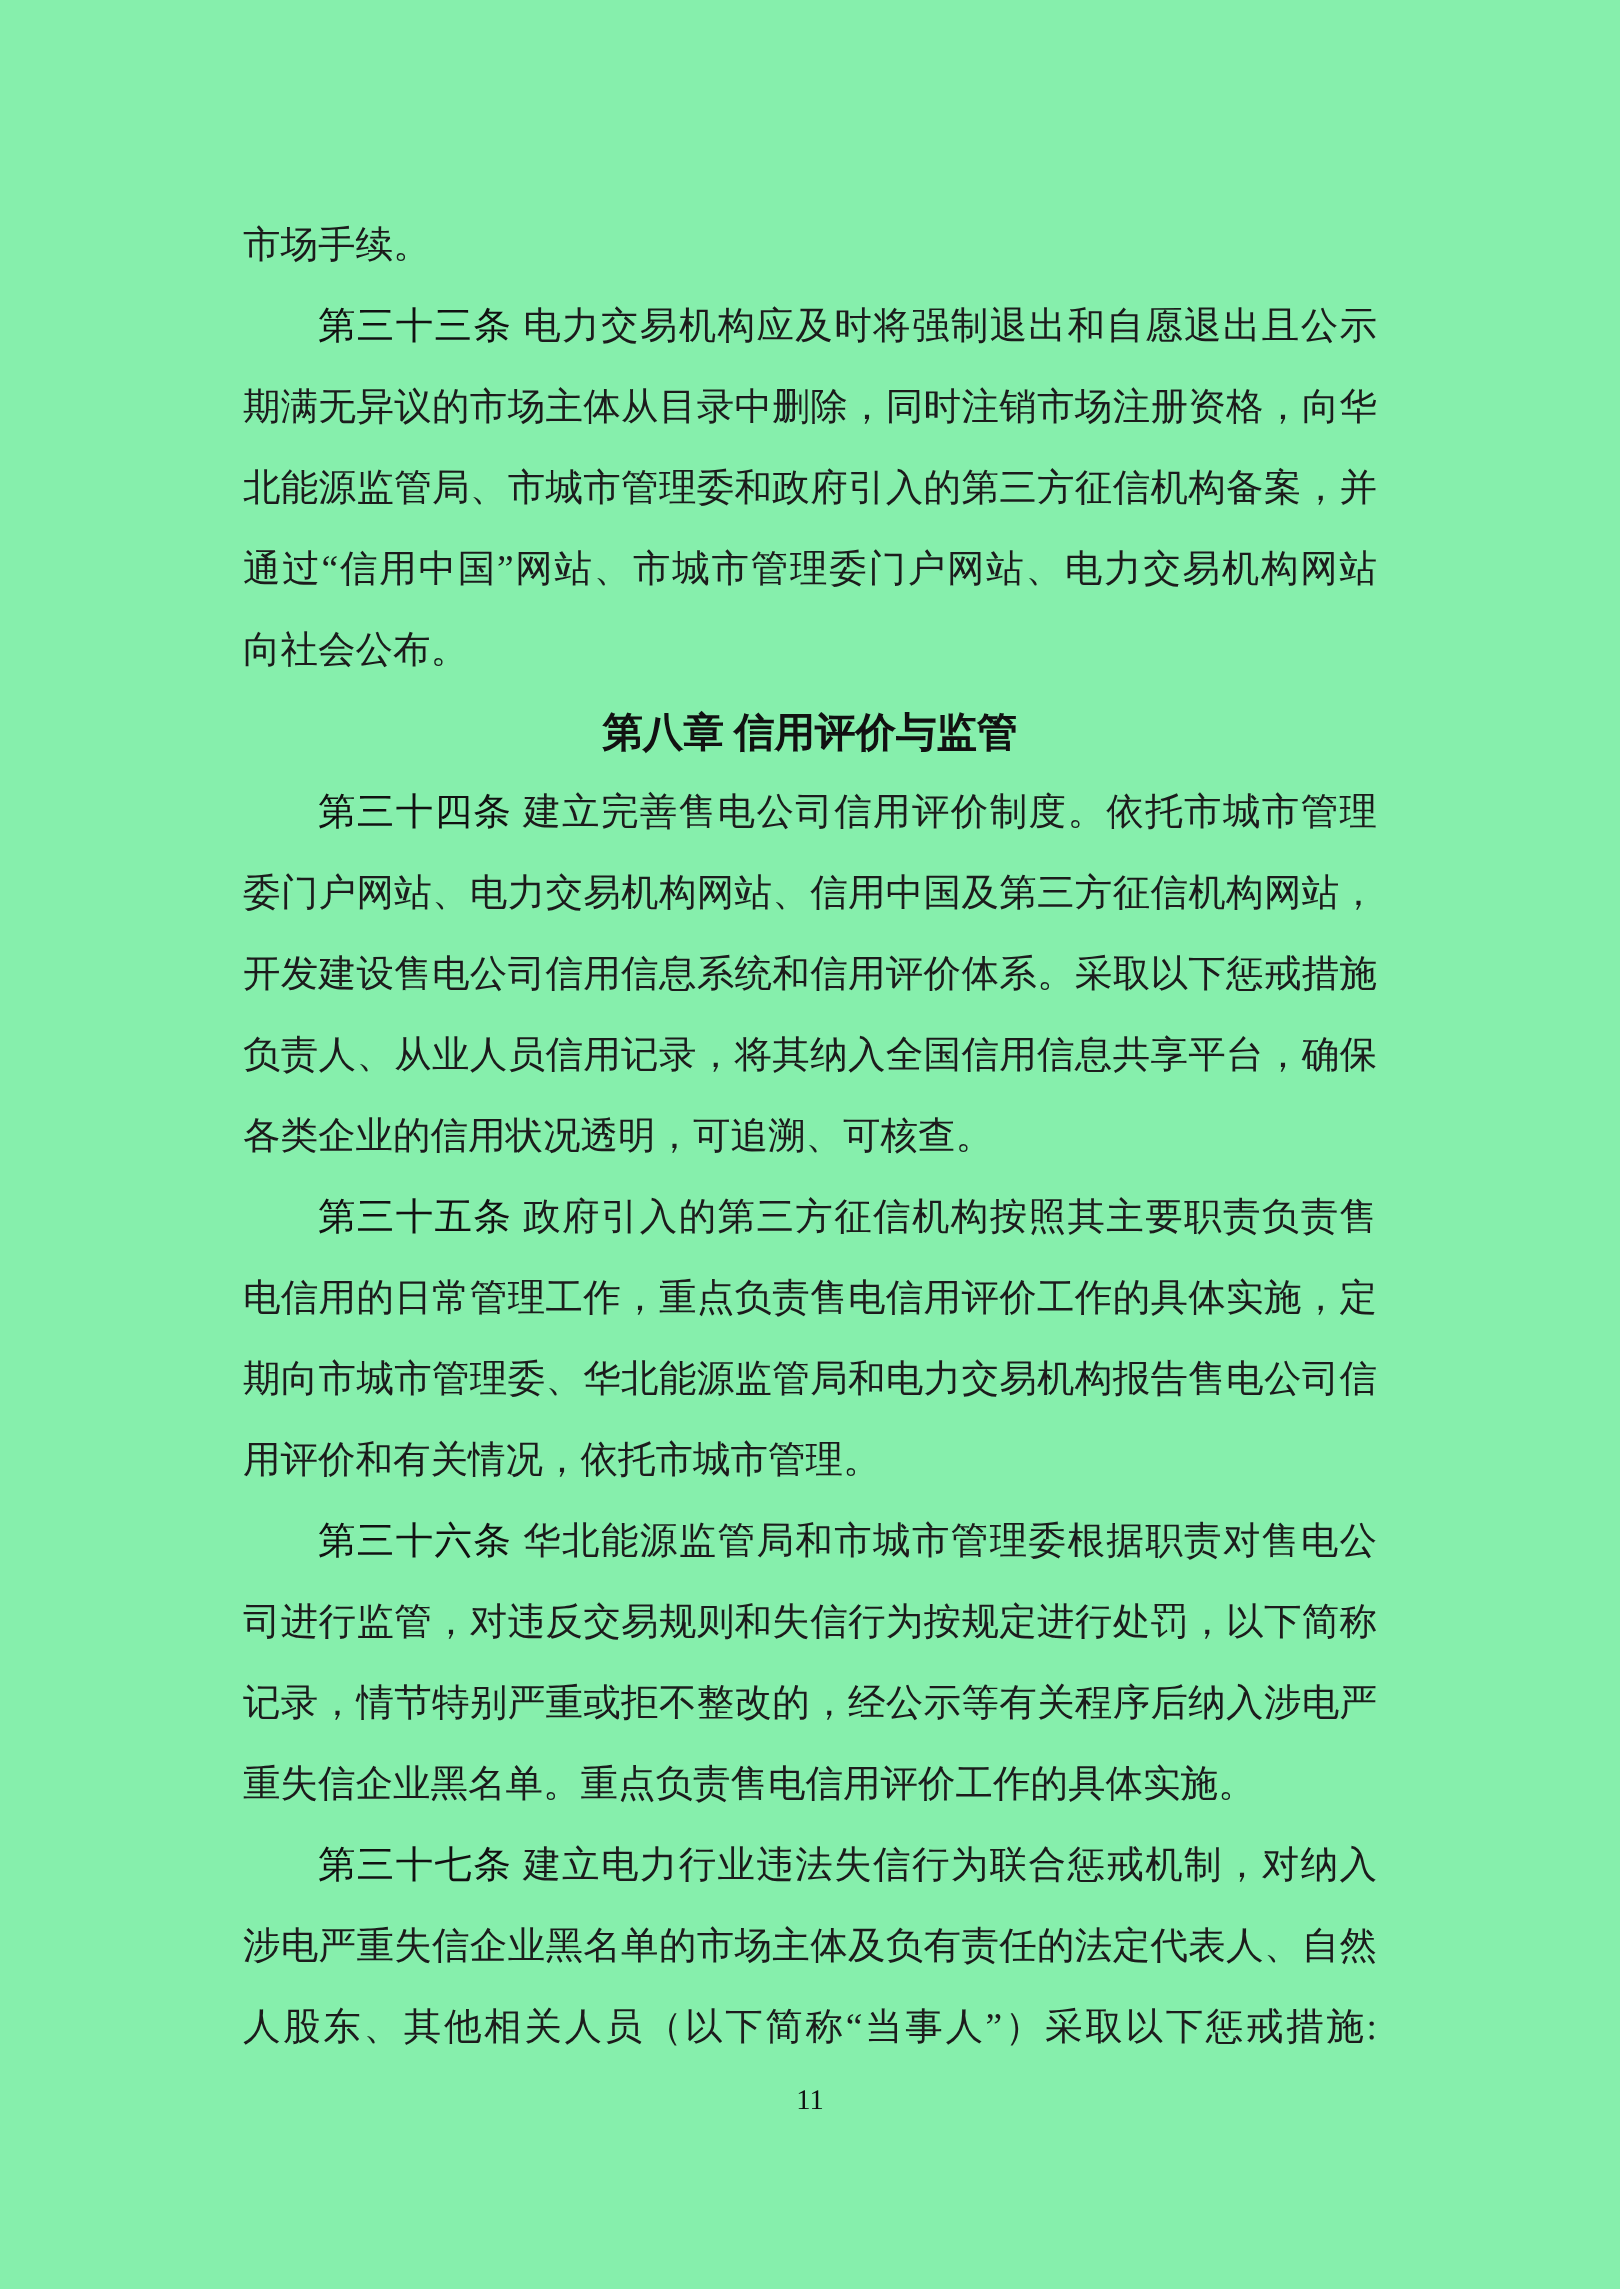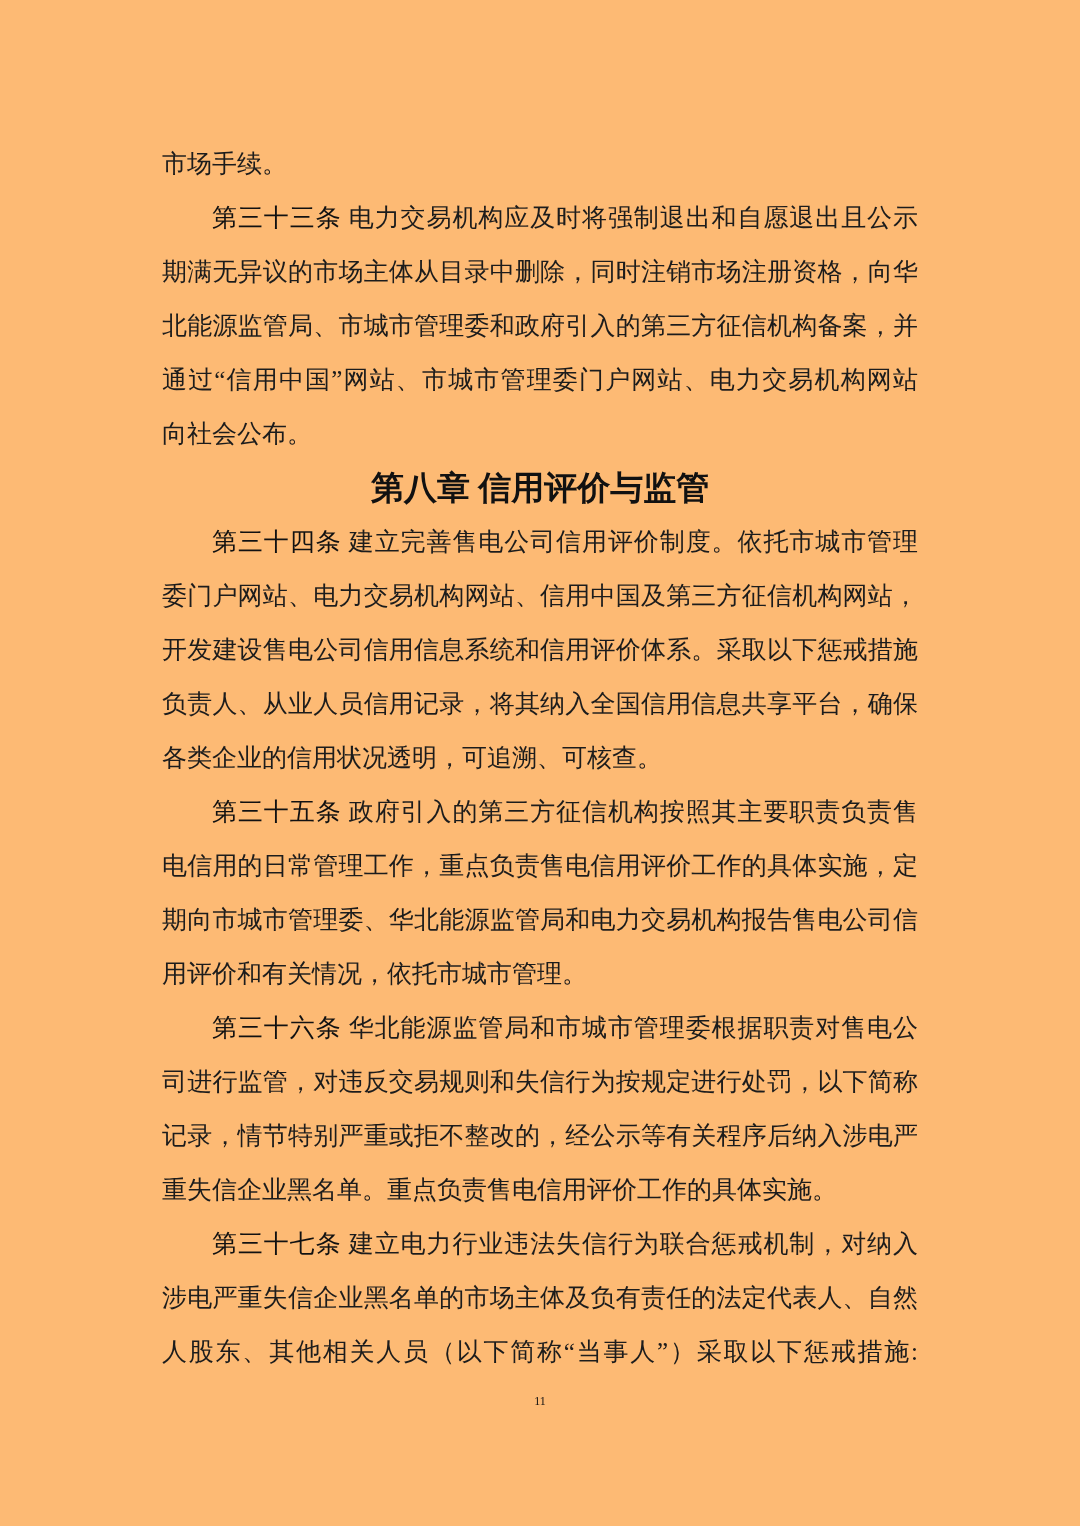--- a/index.html
+++ b/index.html
@@ -4,21 +4,21 @@
 <style>
   html, body {
     margin: 0;
     padding: 0;
     background: #ffffff;
   }
   .page {
     position: relative;
     width: 1080px;
     height: 1526px;
-    background: #fdba74;
+    background: #86efac;
     overflow: hidden;
     font-family: "Liberation Serif", "DejaVu Serif", serif;
     color: #1c1c1c;
   }
   .text-block {
     position: absolute;
     left: 162px;
     top: 137px;
     width: 756px;
     font-size: 25px;
@@ -33,34 +33,34 @@
     text-align-last: justify;
     text-justify: inter-character;
   }
   .ind {
     text-indent: 2em;
   }
   .ctr {
     text-align: left;
     text-align-last: center;
     font-weight: 700;
-    font-size: 33px;
+    font-size: 27px;
     color: #111111;
   }
   .bd {
     font-weight: 400;
     color: #111111;
   }
   .page-number {
     position: absolute;
     left: 0;
     width: 1080px;
     top: 1388px;
     text-align: center;
-    font-size: 12px;
+    font-size: 19px;
     line-height: 26px;
     color: #111111;
   }
 </style>
 </head>
 <body>
 
 <div class="page">
   <div class="text-block">
       <div class="line"><span>市场手续。</span></div>

